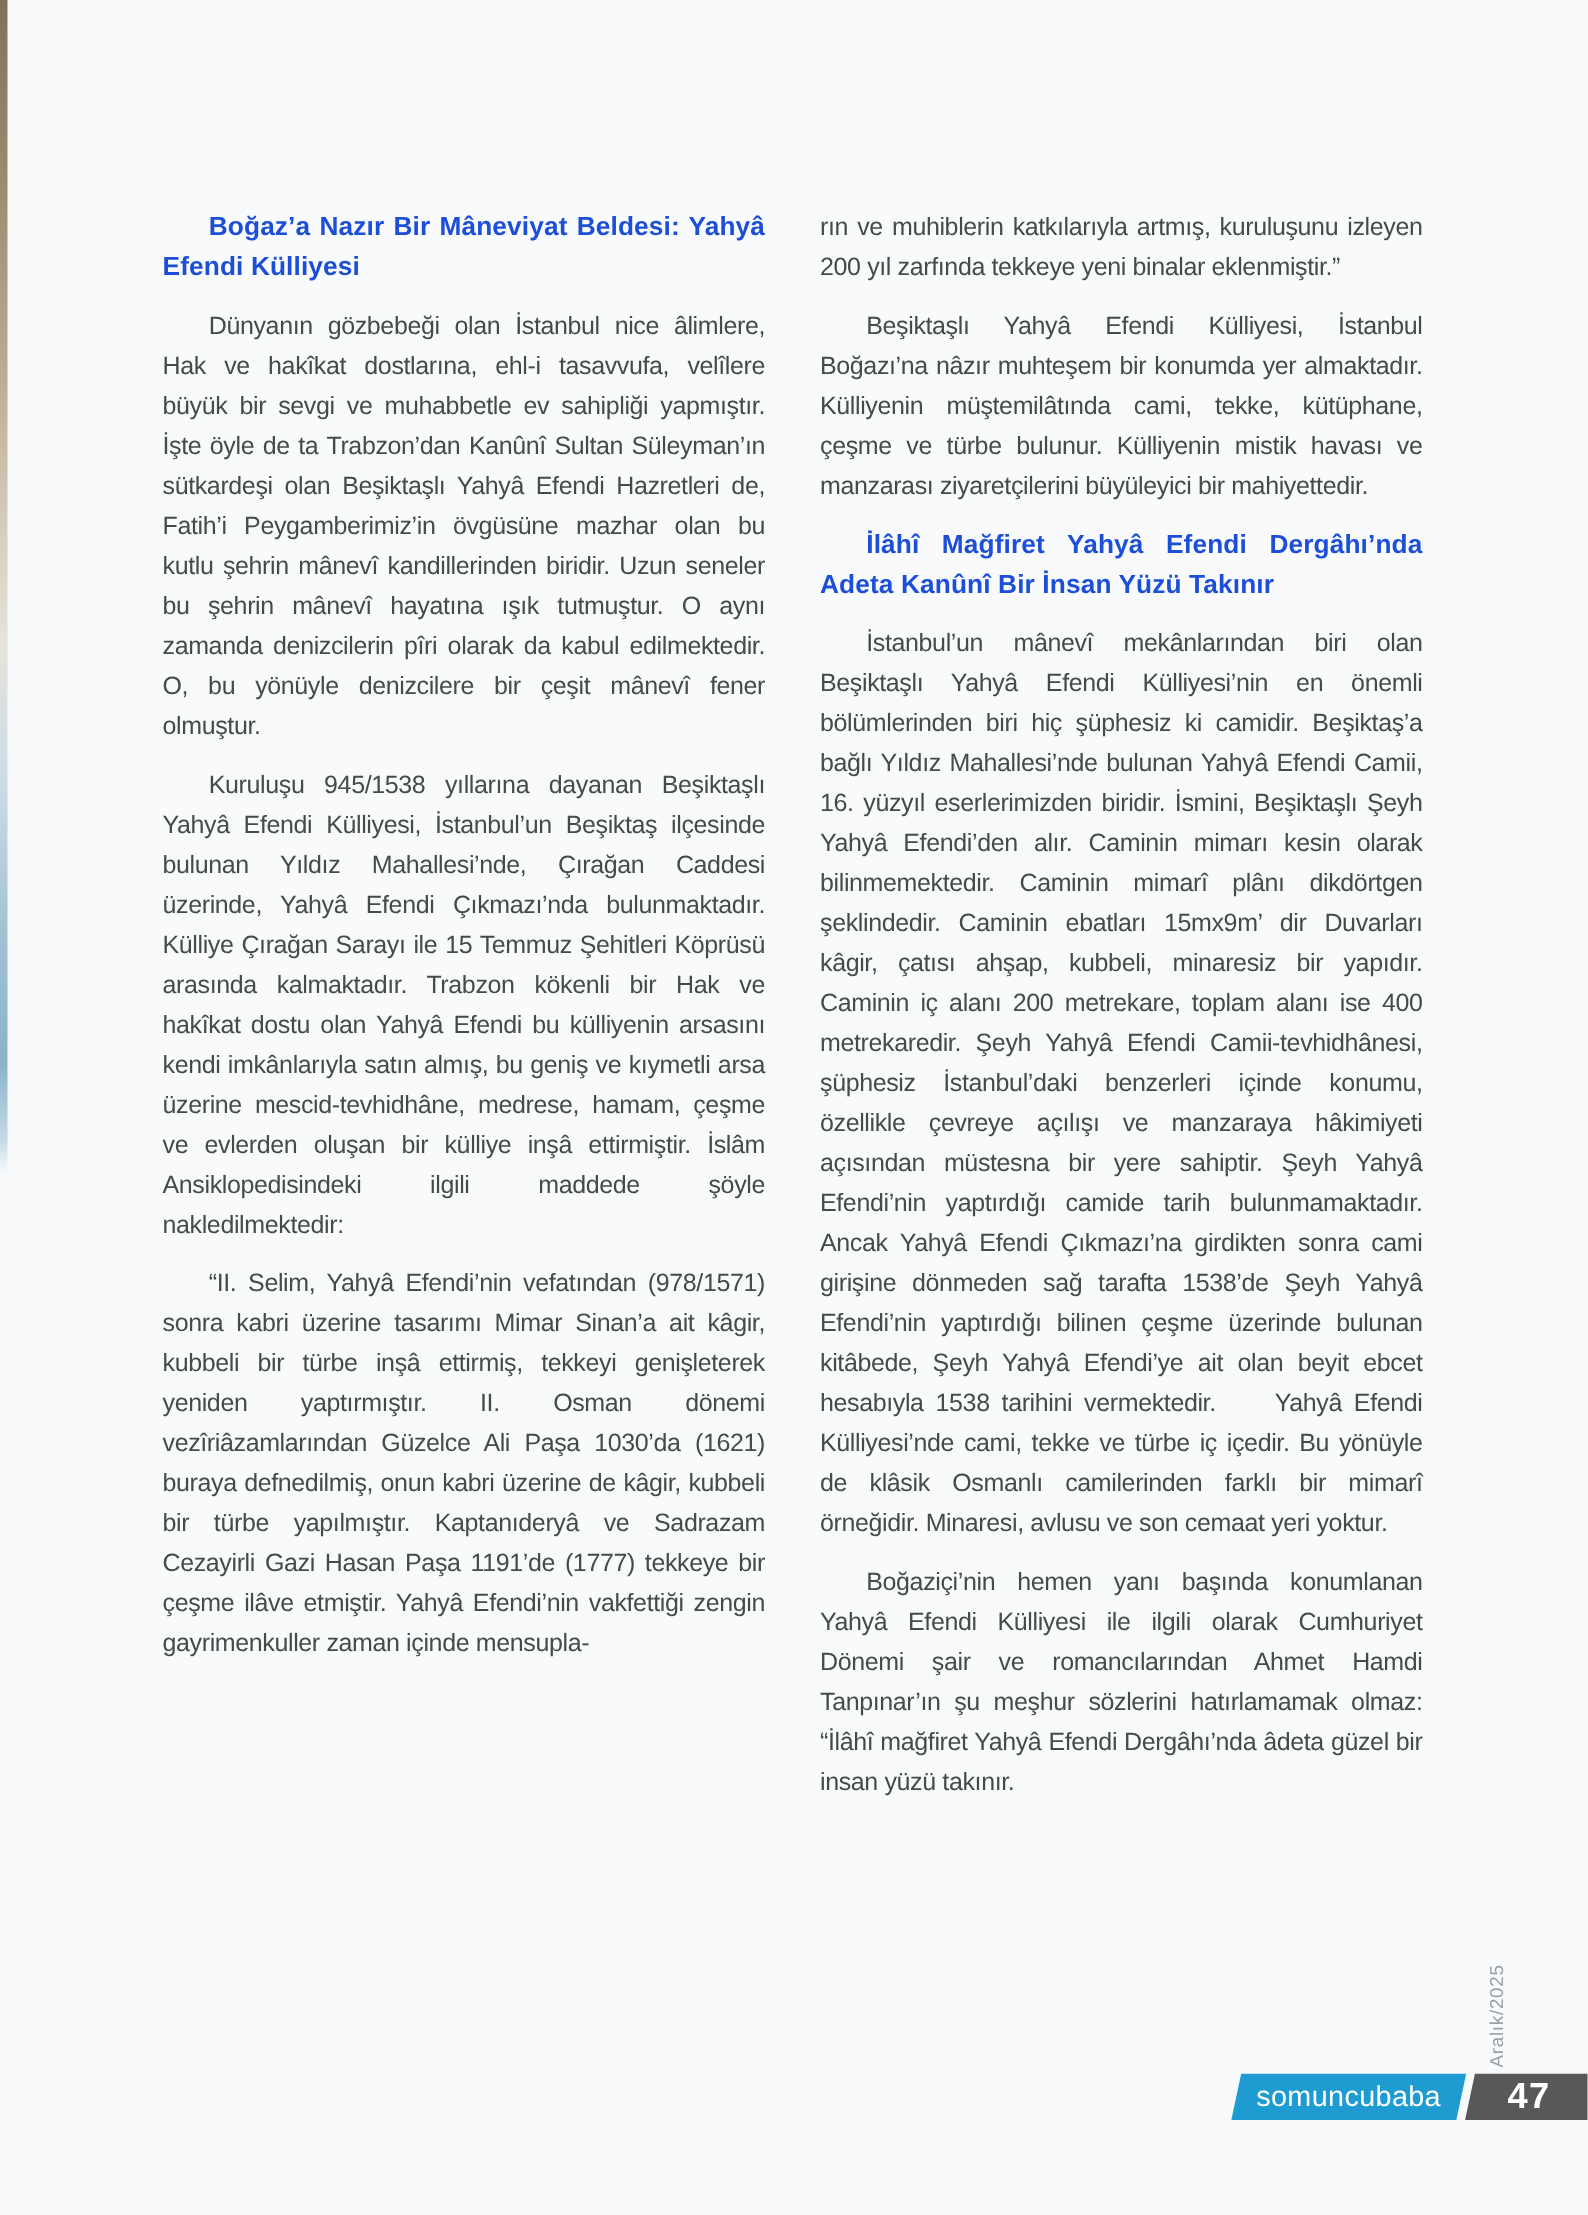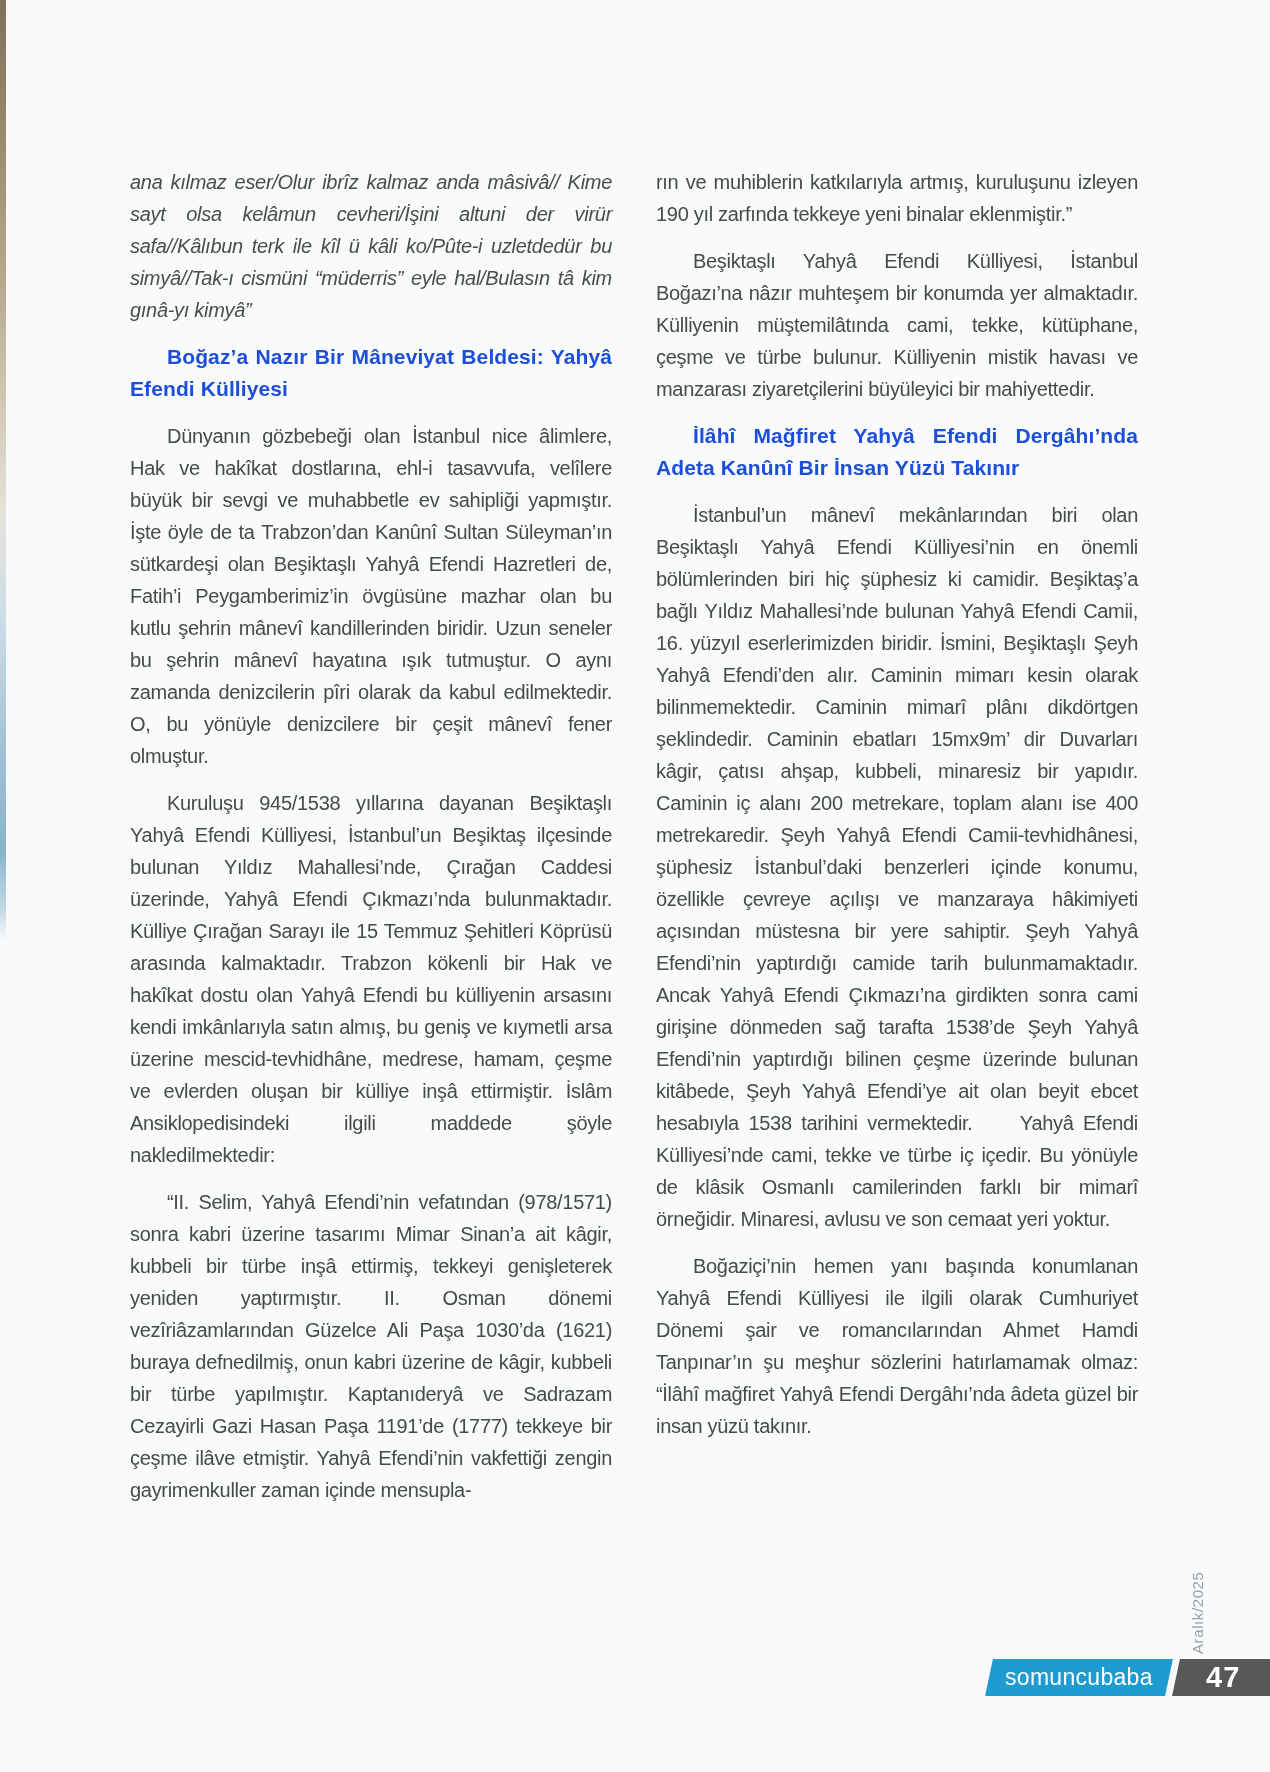--- a/index.html
+++ b/index.html
@@ -113,31 +113,30 @@
   }
 </style>
 </head>
 <body>
 
 <div class="edge-sliver"></div>
 
 <main>
 
   <section class="column column-left">
-    <p class="poem no-indent">ana kılmaz eser/Olur ibrîz kalmaz anda mâsivâ// Kime sayt olsa kelâmun cevheri/İşini altuni der virür safa//Kâlıbun terk ile kîl ü kâli ko/Pûte-i uzletdedür bu simyâ//Tak-ı cismüni “müderris” eyle hal/Bulasın tâ kim gınâ-yı kimyâ”</p>
 
     <h2 class="col-heading">Boğaz’a Nazır Bir Mâneviyat Beldesi: Yahyâ Efendi Külliyesi</h2>
 
     <p>Dünyanın gözbebeği olan İstanbul nice âlimlere, Hak ve hakîkat dostlarına, ehl-i tasavvufa, velîlere büyük bir sevgi ve muhabbetle ev sahipliği yapmıştır. İşte öyle de ta Trabzon’dan Kanûnî Sultan Süleyman’ın sütkardeşi olan Beşiktaşlı Yahyâ Efendi Hazretleri de, Fatih’i Peygamberimiz’in övgüsüne mazhar olan bu kutlu şehrin mânevî kandillerinden biridir. Uzun seneler bu şehrin mânevî hayatına ışık tutmuştur. O aynı zamanda denizcilerin pîri olarak da kabul edilmektedir. O, bu yönüyle denizcilere bir çeşit mânevî fener olmuştur.</p>
     <p>Kuruluşu 945/1538 yıllarına dayanan Beşiktaşlı Yahyâ Efendi Külliyesi, İstanbul’un Beşiktaş ilçesinde bulunan Yıldız Mahallesi’nde, Çırağan Caddesi üzerinde, Yahyâ Efendi Çıkmazı’nda bulunmaktadır. Külliye Çırağan Sarayı ile 15 Temmuz Şehitleri Köprüsü arasında kalmaktadır. Trabzon kökenli bir Hak ve hakîkat dostu olan Yahyâ Efendi bu külliyenin arsasını kendi imkânlarıyla satın almış, bu geniş ve kıymetli arsa üzerine mescid-tevhidhâne, medrese, hamam, çeşme ve evlerden oluşan bir külliye inşâ ettirmiştir. İslâm Ansiklopedisindeki ilgili maddede şöyle nakledilmektedir:</p>
     <p>“II. Selim, Yahyâ Efendi’nin vefatından (978/1571) sonra kabri üzerine tasarımı Mimar Sinan’a ait kâgir, kubbeli bir türbe inşâ ettirmiş, tekkeyi genişleterek yeniden yaptırmıştır. II. Osman dönemi vezîriâzamlarından Güzelce Ali Paşa 1030’da (1621) buraya defnedilmiş, onun kabri üzerine de kâgir, kubbeli bir türbe yapılmıştır. Kaptanıderyâ ve Sadrazam Cezayirli Gazi Hasan Paşa 1191’de (1777) tekkeye bir çeşme ilâve etmiştir. Yahyâ Efendi’nin vakfettiği zengin gayrimenkuller zaman içinde mensupla-</p>
   </section>
 
   <section class="column column-right">
-    <p class="no-indent">rın ve muhiblerin katkılarıyla artmış, kuruluşunu izleyen 190 yıl zarfında tekkeye yeni binalar eklenmiştir.”</p>
+    <p class="no-indent">rın ve muhiblerin katkılarıyla artmış, kuruluşunu izleyen 200 yıl zarfında tekkeye yeni binalar eklenmiştir.”</p>
     <p>Beşiktaşlı Yahyâ Efendi Külliyesi, İstanbul Boğazı’na nâzır muhteşem bir konumda yer almaktadır. Külliyenin müştemilâtında cami, tekke, kütüphane, çeşme ve türbe bulunur. Külliyenin mistik havası ve manzarası ziyaretçilerini büyüleyici bir mahiyettedir.</p>
 
     <h2 class="col-heading">İlâhî Mağfiret Yahyâ Efendi Dergâhı’nda Adeta Kanûnî Bir İnsan Yüzü Takınır</h2>
 
     <p>İstanbul’un mânevî mekânlarından biri olan Beşiktaşlı Yahyâ Efendi Külliyesi’nin en önemli bölümlerinden biri hiç şüphesiz ki camidir. Beşiktaş’a bağlı Yıldız Mahallesi’nde bulunan Yahyâ Efendi Camii, 16. yüzyıl eserlerimizden biridir. İsmini, Beşiktaşlı Şeyh Yahyâ Efendi’den alır. Caminin mimarı kesin olarak bilinmemektedir. Caminin mimarî plânı dikdörtgen şeklindedir. Caminin ebatları 15mx9m’ dir Duvarları kâgir, çatısı ahşap, kubbeli, minaresiz bir yapıdır. Caminin iç alanı 200 metrekare, toplam alanı ise 400 metrekaredir. Şeyh Yahyâ Efendi Camii-tevhidhânesi, şüphesiz İstanbul’daki benzerleri içinde konumu, özellikle çevreye açılışı ve manzaraya hâkimiyeti açısından müstesna bir yere sahiptir. Şeyh Yahyâ Efendi’nin yaptırdığı camide tarih bulunmamaktadır. Ancak Yahyâ Efendi Çıkmazı’na girdikten sonra cami girişine dönmeden sağ tarafta 1538’de Şeyh Yahyâ Efendi’nin yaptırdığı bilinen çeşme üzerinde bulunan kitâbede, Şeyh Yahyâ Efendi’ye ait olan beyit ebcet hesabıyla 1538 tarihini vermektedir.&nbsp;&nbsp;&nbsp;&nbsp; Yahyâ Efendi Külliyesi’nde cami, tekke ve türbe iç içedir. Bu yönüyle de klâsik Osmanlı camilerinden farklı bir mimarî örneğidir. Minaresi, avlusu ve son cemaat yeri yoktur.</p>
     <p>Boğaziçi’nin hemen yanı başında konumlanan Yahyâ Efendi Külliyesi ile ilgili olarak Cumhuriyet Dönemi şair ve romancılarından Ahmet Hamdi Tanpınar’ın şu meşhur sözlerini hatırlamamak olmaz: “İlâhî mağfiret Yahyâ Efendi Dergâhı’nda âdeta güzel bir insan yüzü takınır.</p>
   </section>
 
   <div class="issue-label">Aralık/2025</div>
 

